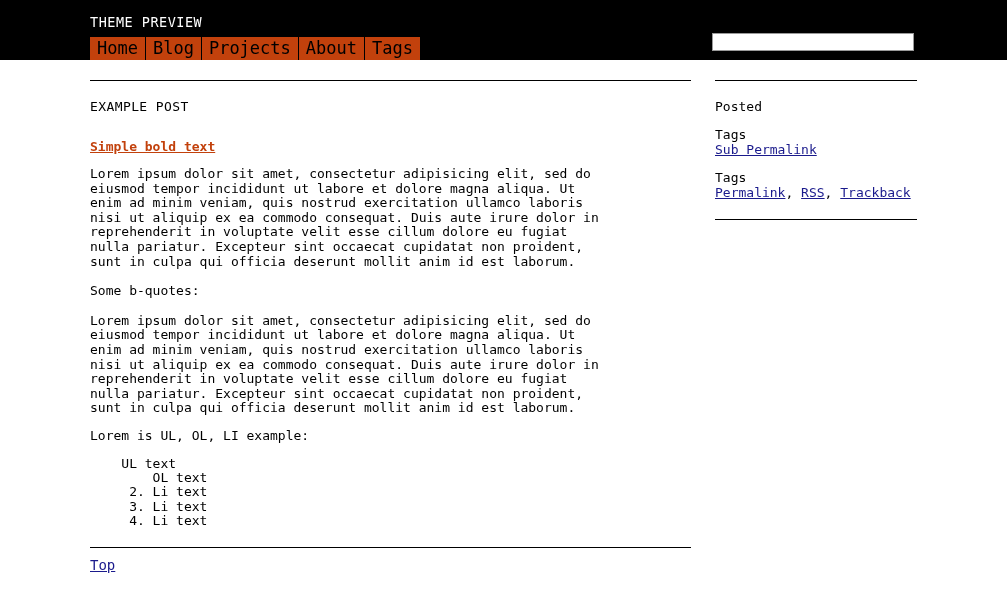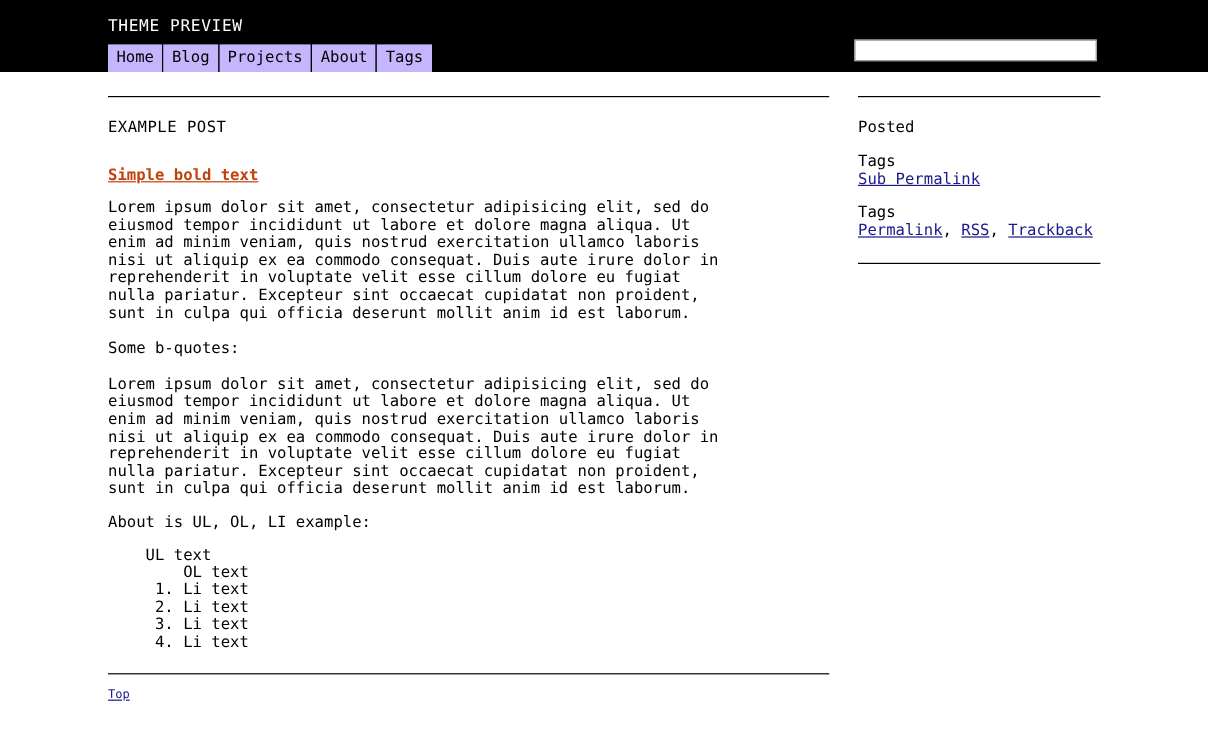--- a/index.html
+++ b/index.html
@@ -40,23 +40,23 @@
   #nav {
     position: absolute;
     left: 90px;
     top: 37px;
     height: 23px;
     display: flex;
     align-items: stretch;
     background: #000000;
   }
   .nav-item {
-    background: #c4b5fd;
+    background: #c2410c;
     color: #000000;
-    font-size: 13px;
+    font-size: 17px;
     line-height: 23px;
     padding: 0 7px;
     white-space: nowrap;
     text-decoration: none;
     display: block;
   }
   .nav-sep {
     width: 1px;
     background: #000000;
     display: block;
@@ -123,21 +123,21 @@
     font-size: 13px;
     line-height: 14.6px;
     white-space: pre;
   }
   .list-line {
     font-size: 13px;
     line-height: 14.4px;
     white-space: pre;
   }
   #top-link {
-    font-size: 10px;
+    font-size: 14px;
     color: #1a1a8c;
     text-decoration: underline;
     white-space: nowrap;
     margin-top: 21px;
   }
 
   
   .side-label {
     font-size: 13px;
     line-height: 15px;
@@ -199,27 +199,26 @@
   <div style="height:15px"></div>
   <p class="para">Lorem ipsum dolor sit amet, consectetur adipisicing elit, sed do
 eiusmod tempor incididunt ut labore et dolore magna aliqua. Ut
 enim ad minim veniam, quis nostrud exercitation ullamco laboris
 nisi ut aliquip ex ea commodo consequat. Duis aute irure dolor in
 reprehenderit in voluptate velit esse cillum dolore eu fugiat
 nulla pariatur. Excepteur sint occaecat cupidatat non proident,
 sunt in culpa qui officia deserunt mollit anim id est laborum.</p>
 
   <div style="height:13px"></div>
-  <p class="para">About is UL, OL, LI example:</p>
+  <p class="para">Lorem is UL, OL, LI example:</p>
 
   <div style="height:13px"></div>
   <div id="list-block">
       <div class="list-line">    UL text</div>
       <div class="list-line">        OL text</div>
-      <div class="list-line">     1. Li text</div>
       <div class="list-line">     2. Li text</div>
       <div class="list-line">     3. Li text</div>
       <div class="list-line">     4. Li text</div>
     </div>
 
   <div style="height:18px"></div>
   <hr class="rule">
 
   <div style="height:9px"></div>
   <a id="top-link" href="#">Top</a>

